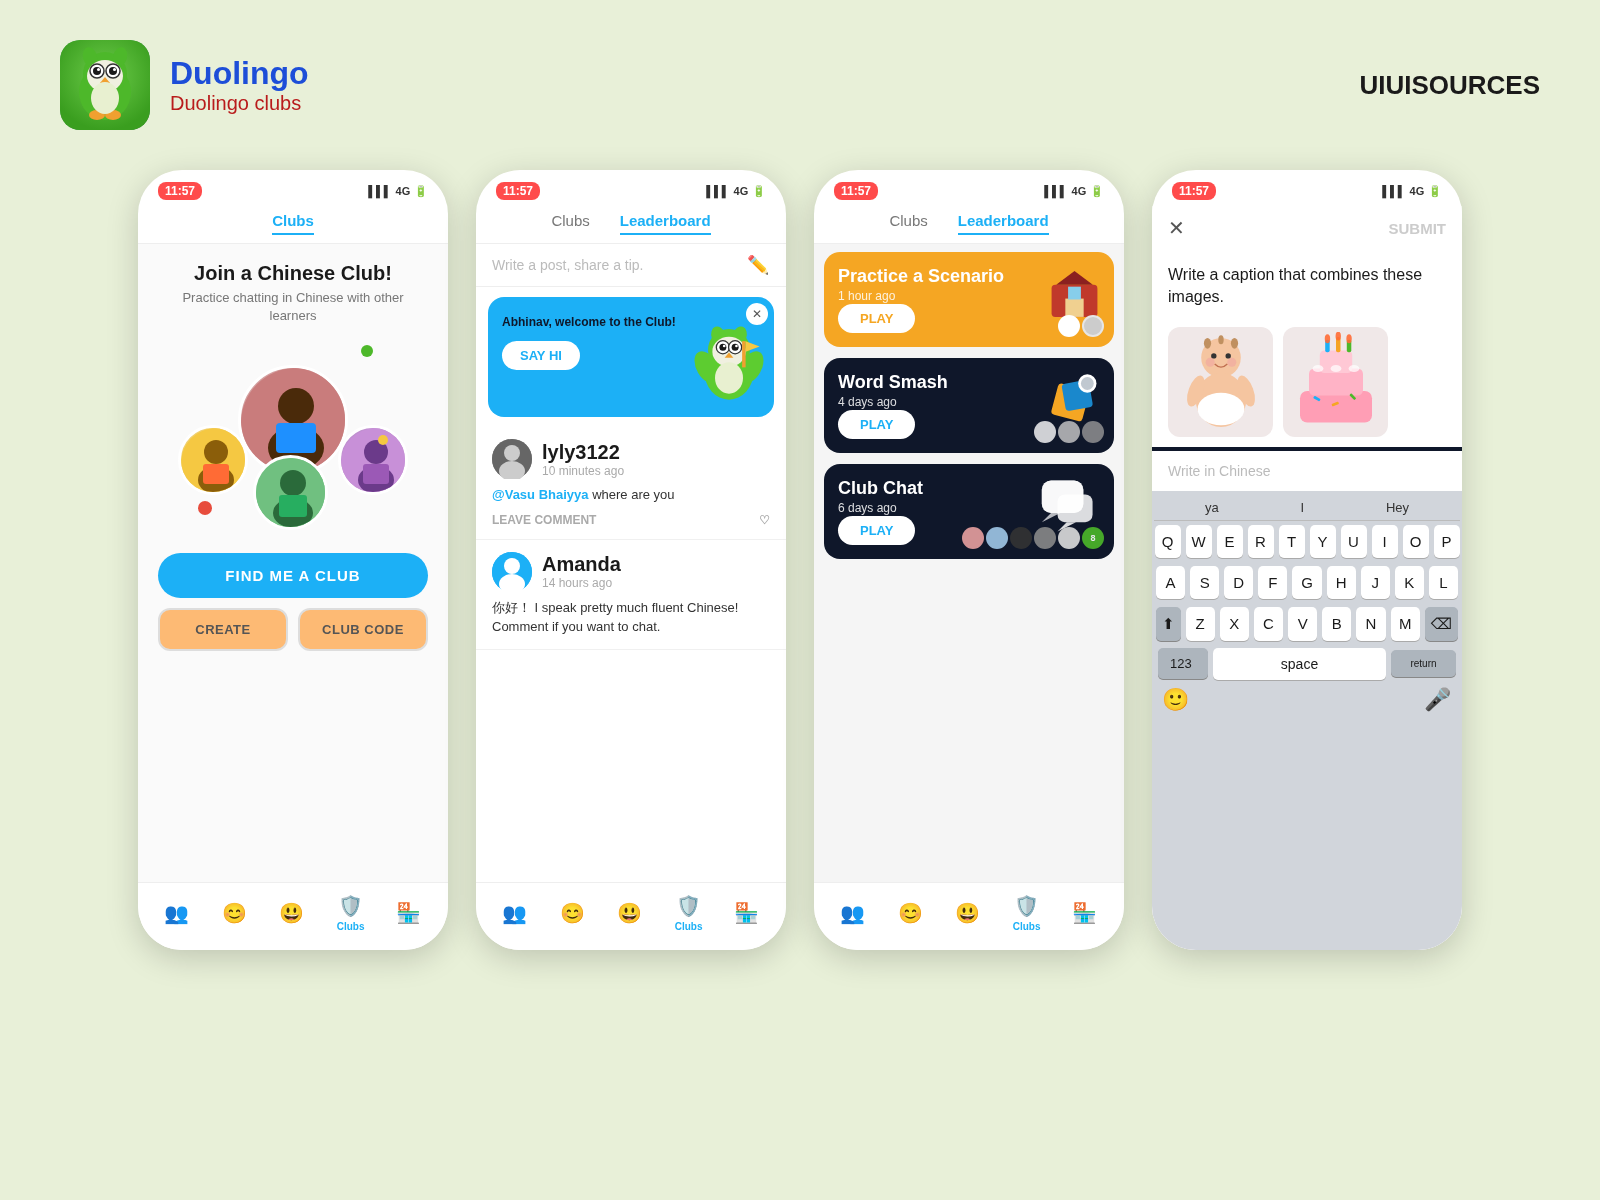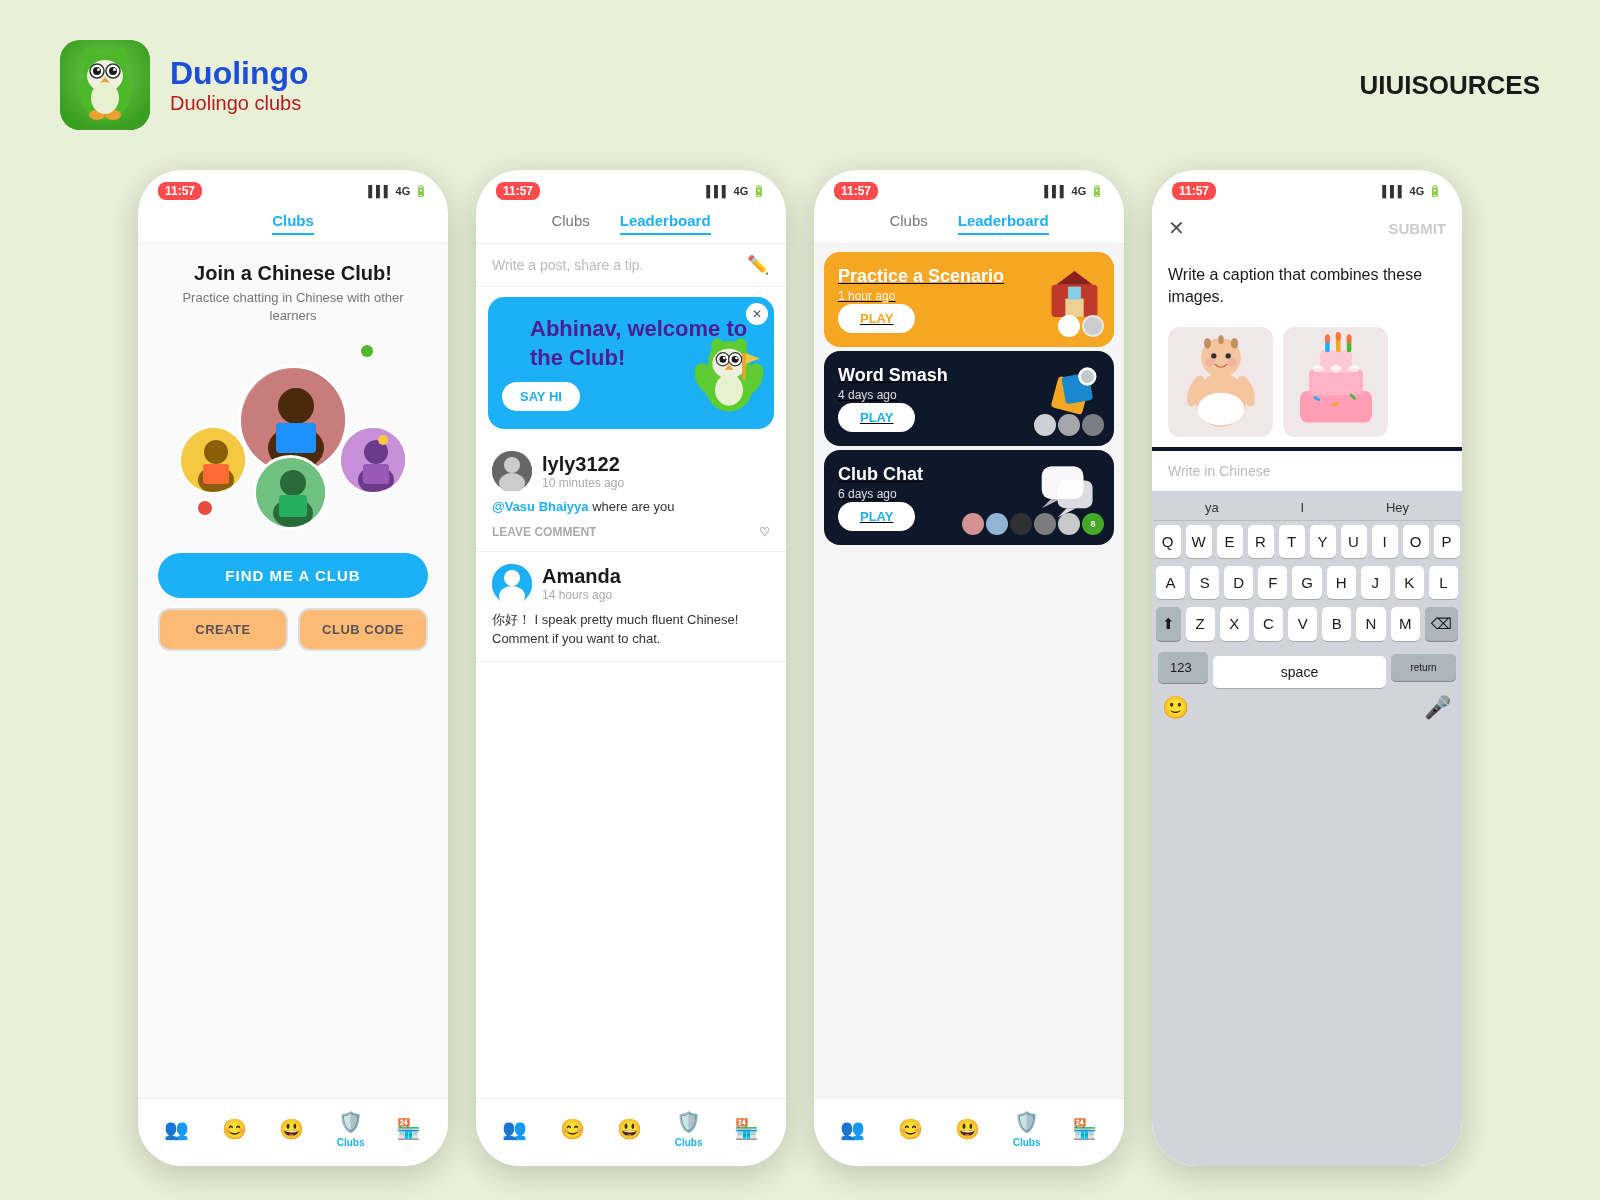--- a/index.html
+++ b/index.html
@@ -55,21 +55,21 @@
     .phones-container {
       display: flex;
       justify-content: center;
       gap: 28px;
       padding: 20px 40px;
     }
 
     
     .phone {
       width: 310px;
-      height: 996px;
+      height: 780px;
       background: #fff;
       border-radius: 44px;
       box-shadow: 0 8px 32px rgba(0,0,0,0.18);
       overflow: hidden;
       position: relative;
       display: flex;
       flex-direction: column;
     }
 
     
@@ -286,25 +286,24 @@
       width: 22px;
       height: 22px;
       display: flex;
       align-items: center;
       justify-content: center;
       font-size: 12px;
       color: #555;
       cursor: pointer;
     }
     .welcome-text {
-      color: #4c1d95;
-      font-size: 22px;
+      color: #0f172a;
+      font-size: 12px;
       font-weight: 700;
       line-height: 1.3;
-      margin-left: 28px;
     }
     .say-hi-btn {
       background: #fff;
       color: #1cb0f6;
       border: none;
       border-radius: 20px;
       padding: 7px 18px;
       font-size: 13px;
       font-weight: 800;
       cursor: pointer;
@@ -353,22 +352,21 @@
     }
 
     
     .phone3-content {
       flex: 1;
       overflow: hidden;
       background: #f5f5f5;
       padding: 8px 10px;
       display: flex;
       flex-direction: column;
-      gap: 4px;
-      text-decoration: underline;
+      gap: 11px;
     }
     .activity-card {
       border-radius: 16px;
       padding: 14px;
       position: relative;
       overflow: hidden;
       min-height: 95px;
       display: flex;
       flex-direction: column;
       justify-content: space-between;
@@ -515,21 +513,20 @@
     }
     .key-space {
       background: #fff;
       border-radius: 5px;
       padding: 8px 0;
       flex: 1;
       box-shadow: 0 1px 0 #aaa;
       font-size: 14px;
       color: #1a1a1a;
       text-align: center;
-      margin-top: 8px;
     }
     .key-return {
       background: #adb5bd;
       border-radius: 5px;
       padding: 8px 10px;
       font-size: 10px;
       color: #1a1a1a;
       box-shadow: 0 1px 0 #888;
       min-width: 65px;
       text-align: center;

